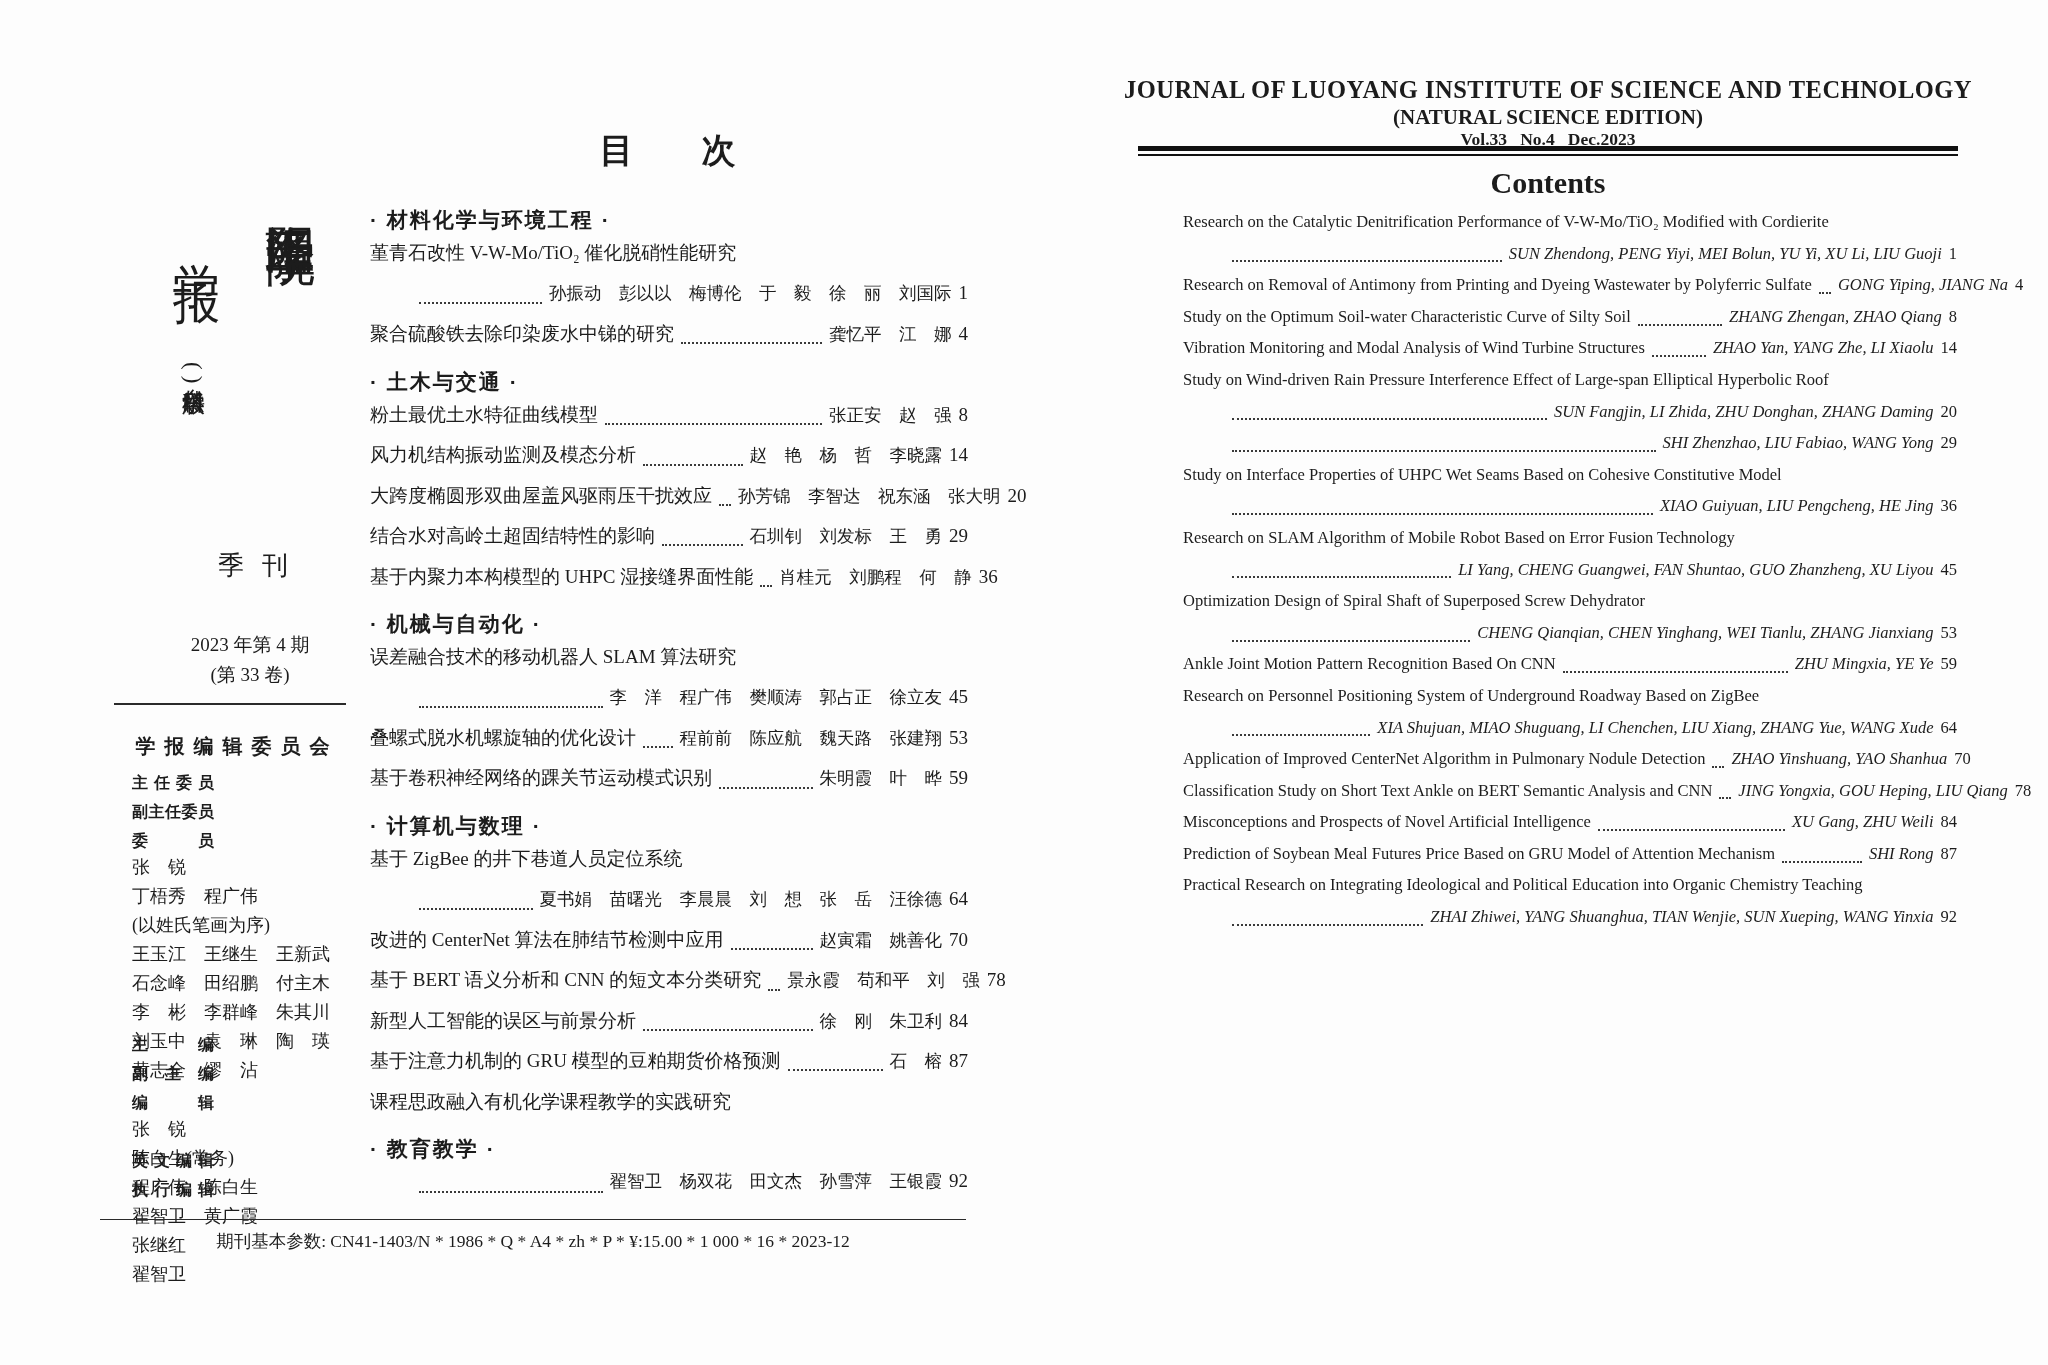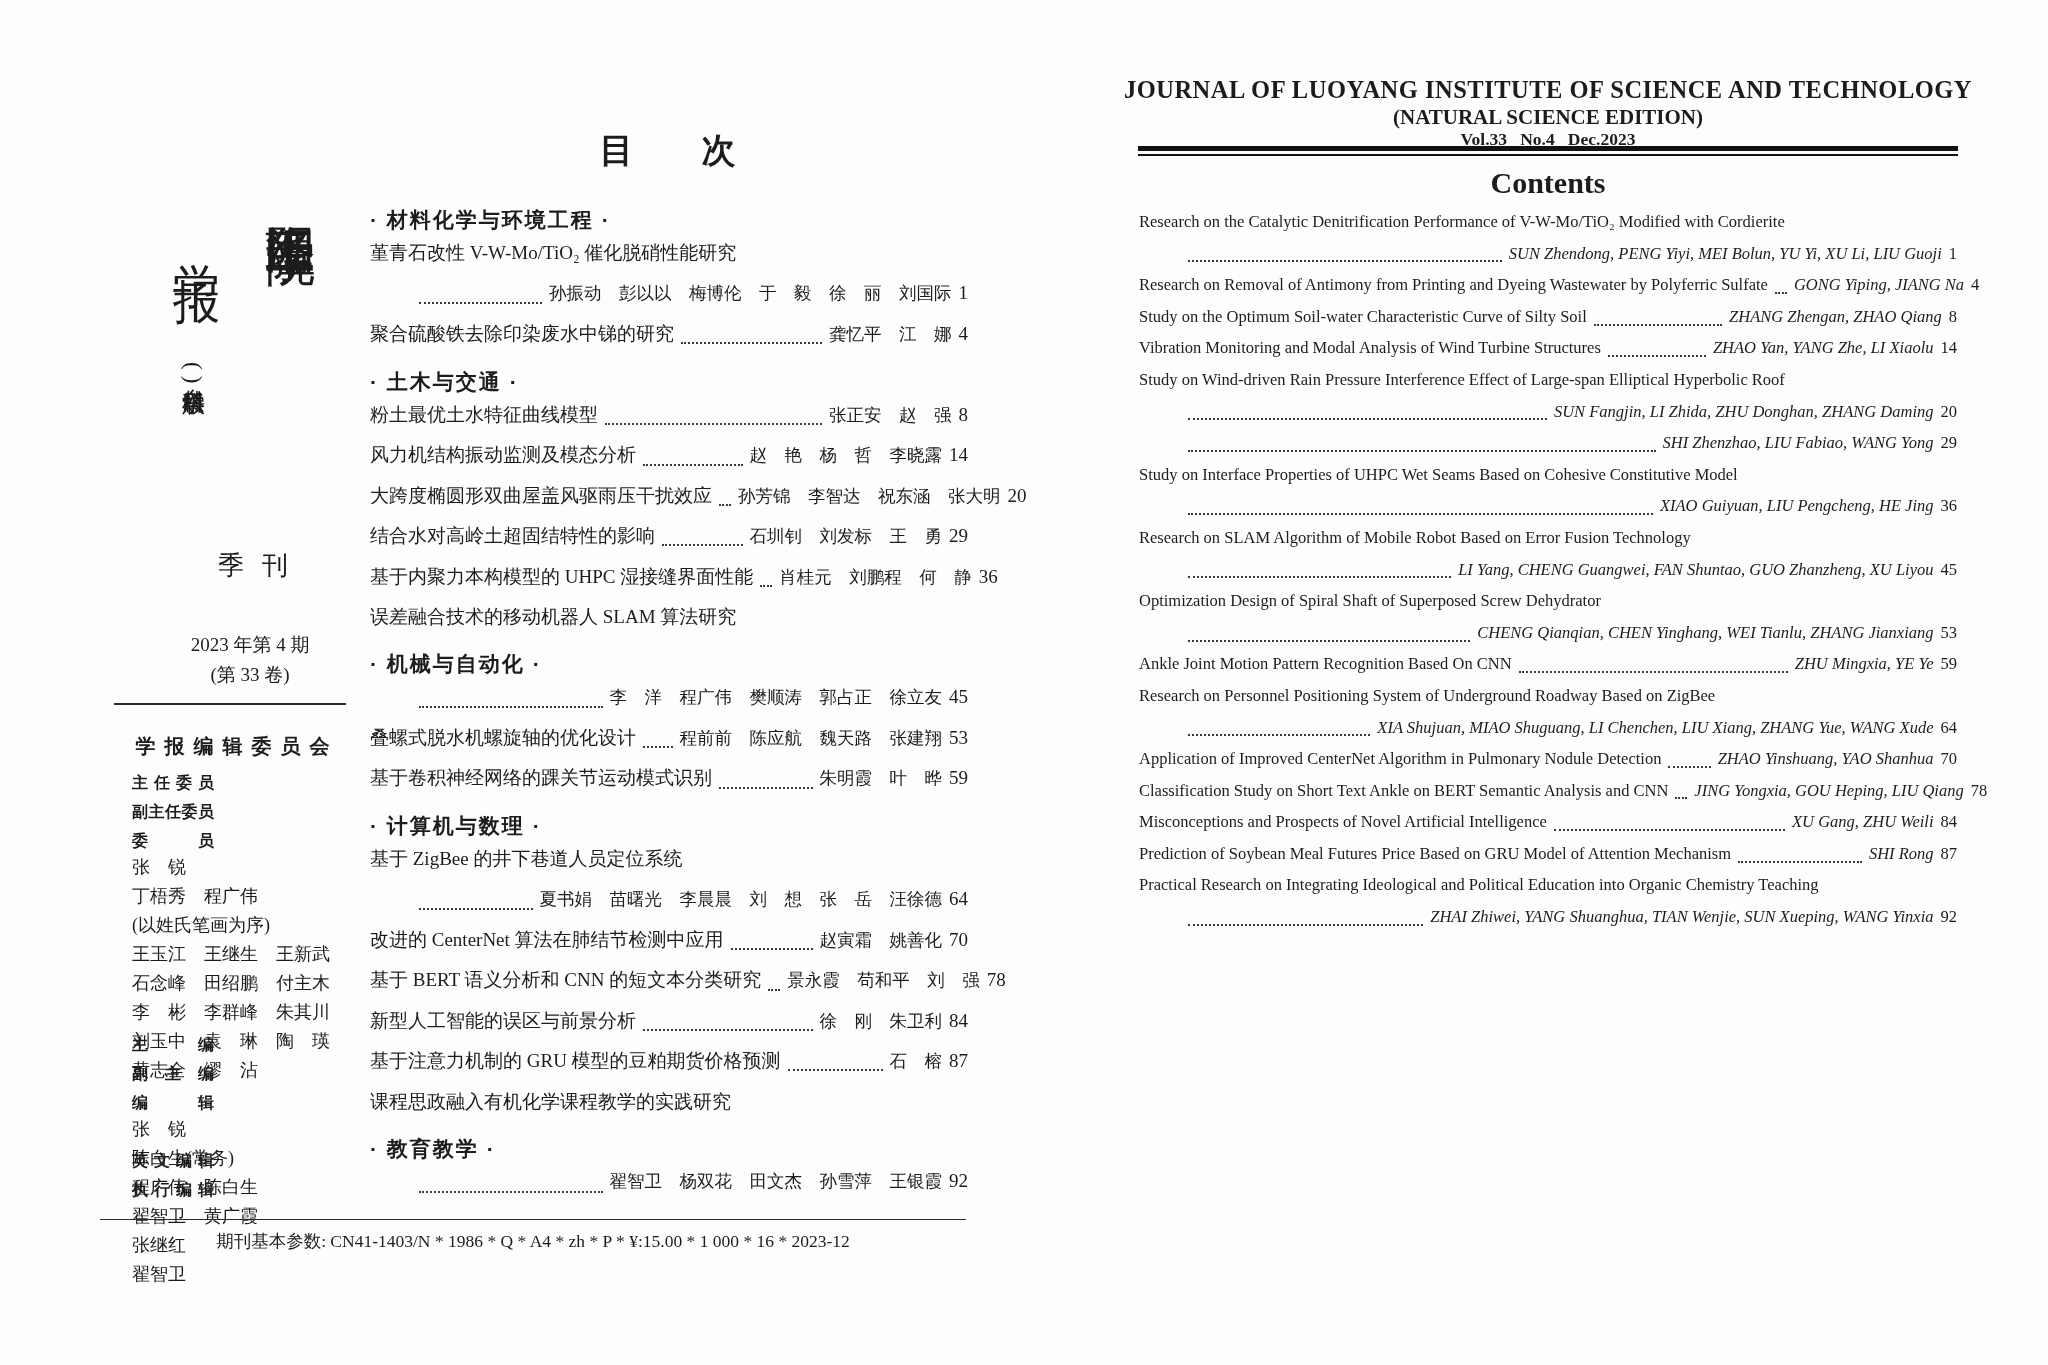--- a/index.html
+++ b/index.html
@@ -46,21 +46,21 @@
   .board-gap{height:30px;}
 
   
   .toc-heading-cn{left:370px;top:128px;width:595px;text-align:center;
     font-size:34px;font-weight:bold;white-space:pre;}
   .toc-cn{left:370px;top:200px;width:598px;}
   .toc-en{left:1139px;top:212px;width:818px;}
 
   .toc-line{display:flex;align-items:baseline;white-space:nowrap;}
   .toc-cn .toc-line{height:40.4px;font-size:19px;}
-  .toc-en .toc-line{height:31.6px;font-size:16.5px;}
+  .toc-en .toc-line{height:31.6px;font-size:16.5px;margin-left:44px;}
   .kind-section{align-items:center;text-align:center;}
   .sec-text{
     font-weight:bold;font-size:21px;
     font-family:"Liberation Sans","DejaVu Sans",sans-serif;
     letter-spacing:2px;white-space:pre;
   }
   .t-title{flex:0 0 auto;white-space:pre;}
   .t-authors{flex:0 0 auto;white-space:pre;}
   .toc-cn .t-authors{font-size:17.5px;}
   .toc-en .t-authors{font-style:italic;}
@@ -207,25 +207,25 @@
       <span class="dots"></span>
       <span class="t-authors">石圳钊　刘发标　王　勇</span>
       <span class="t-page">29</span>
     </div>
     <div class="toc-line kind-inline">
       <span class="t-title">基于内聚力本构模型的 UHPC 湿接缝界面性能</span>
       <span class="dots"></span>
       <span class="t-authors">肖桂元　刘鹏程　何　静</span>
       <span class="t-page">36</span>
     </div>
-    <div class="toc-line kind-title">
-      <span class="t-title">误差融合技术的移动机器人 SLAM 算法研究</span>
-    </div>
     <div class="toc-line kind-section">
       <span class="sec-text">· 机械与自动化 ·</span>
+    </div>
+    <div class="toc-line kind-title">
+      <span class="t-title">误差融合技术的移动机器人 SLAM 算法研究</span>
     </div>
     <div class="toc-line kind-leader">
       <span class="dots"></span>
       <span class="t-authors">李　洋　程广伟　樊顺涛　郭占正　徐立友</span>
       <span class="t-page">45</span>
     </div>
     <div class="toc-line kind-inline">
       <span class="t-title">叠螺式脱水机螺旋轴的优化设计</span>
       <span class="dots"></span>
       <span class="t-authors">程前前　陈应航　魏天路　张建翔</span>

